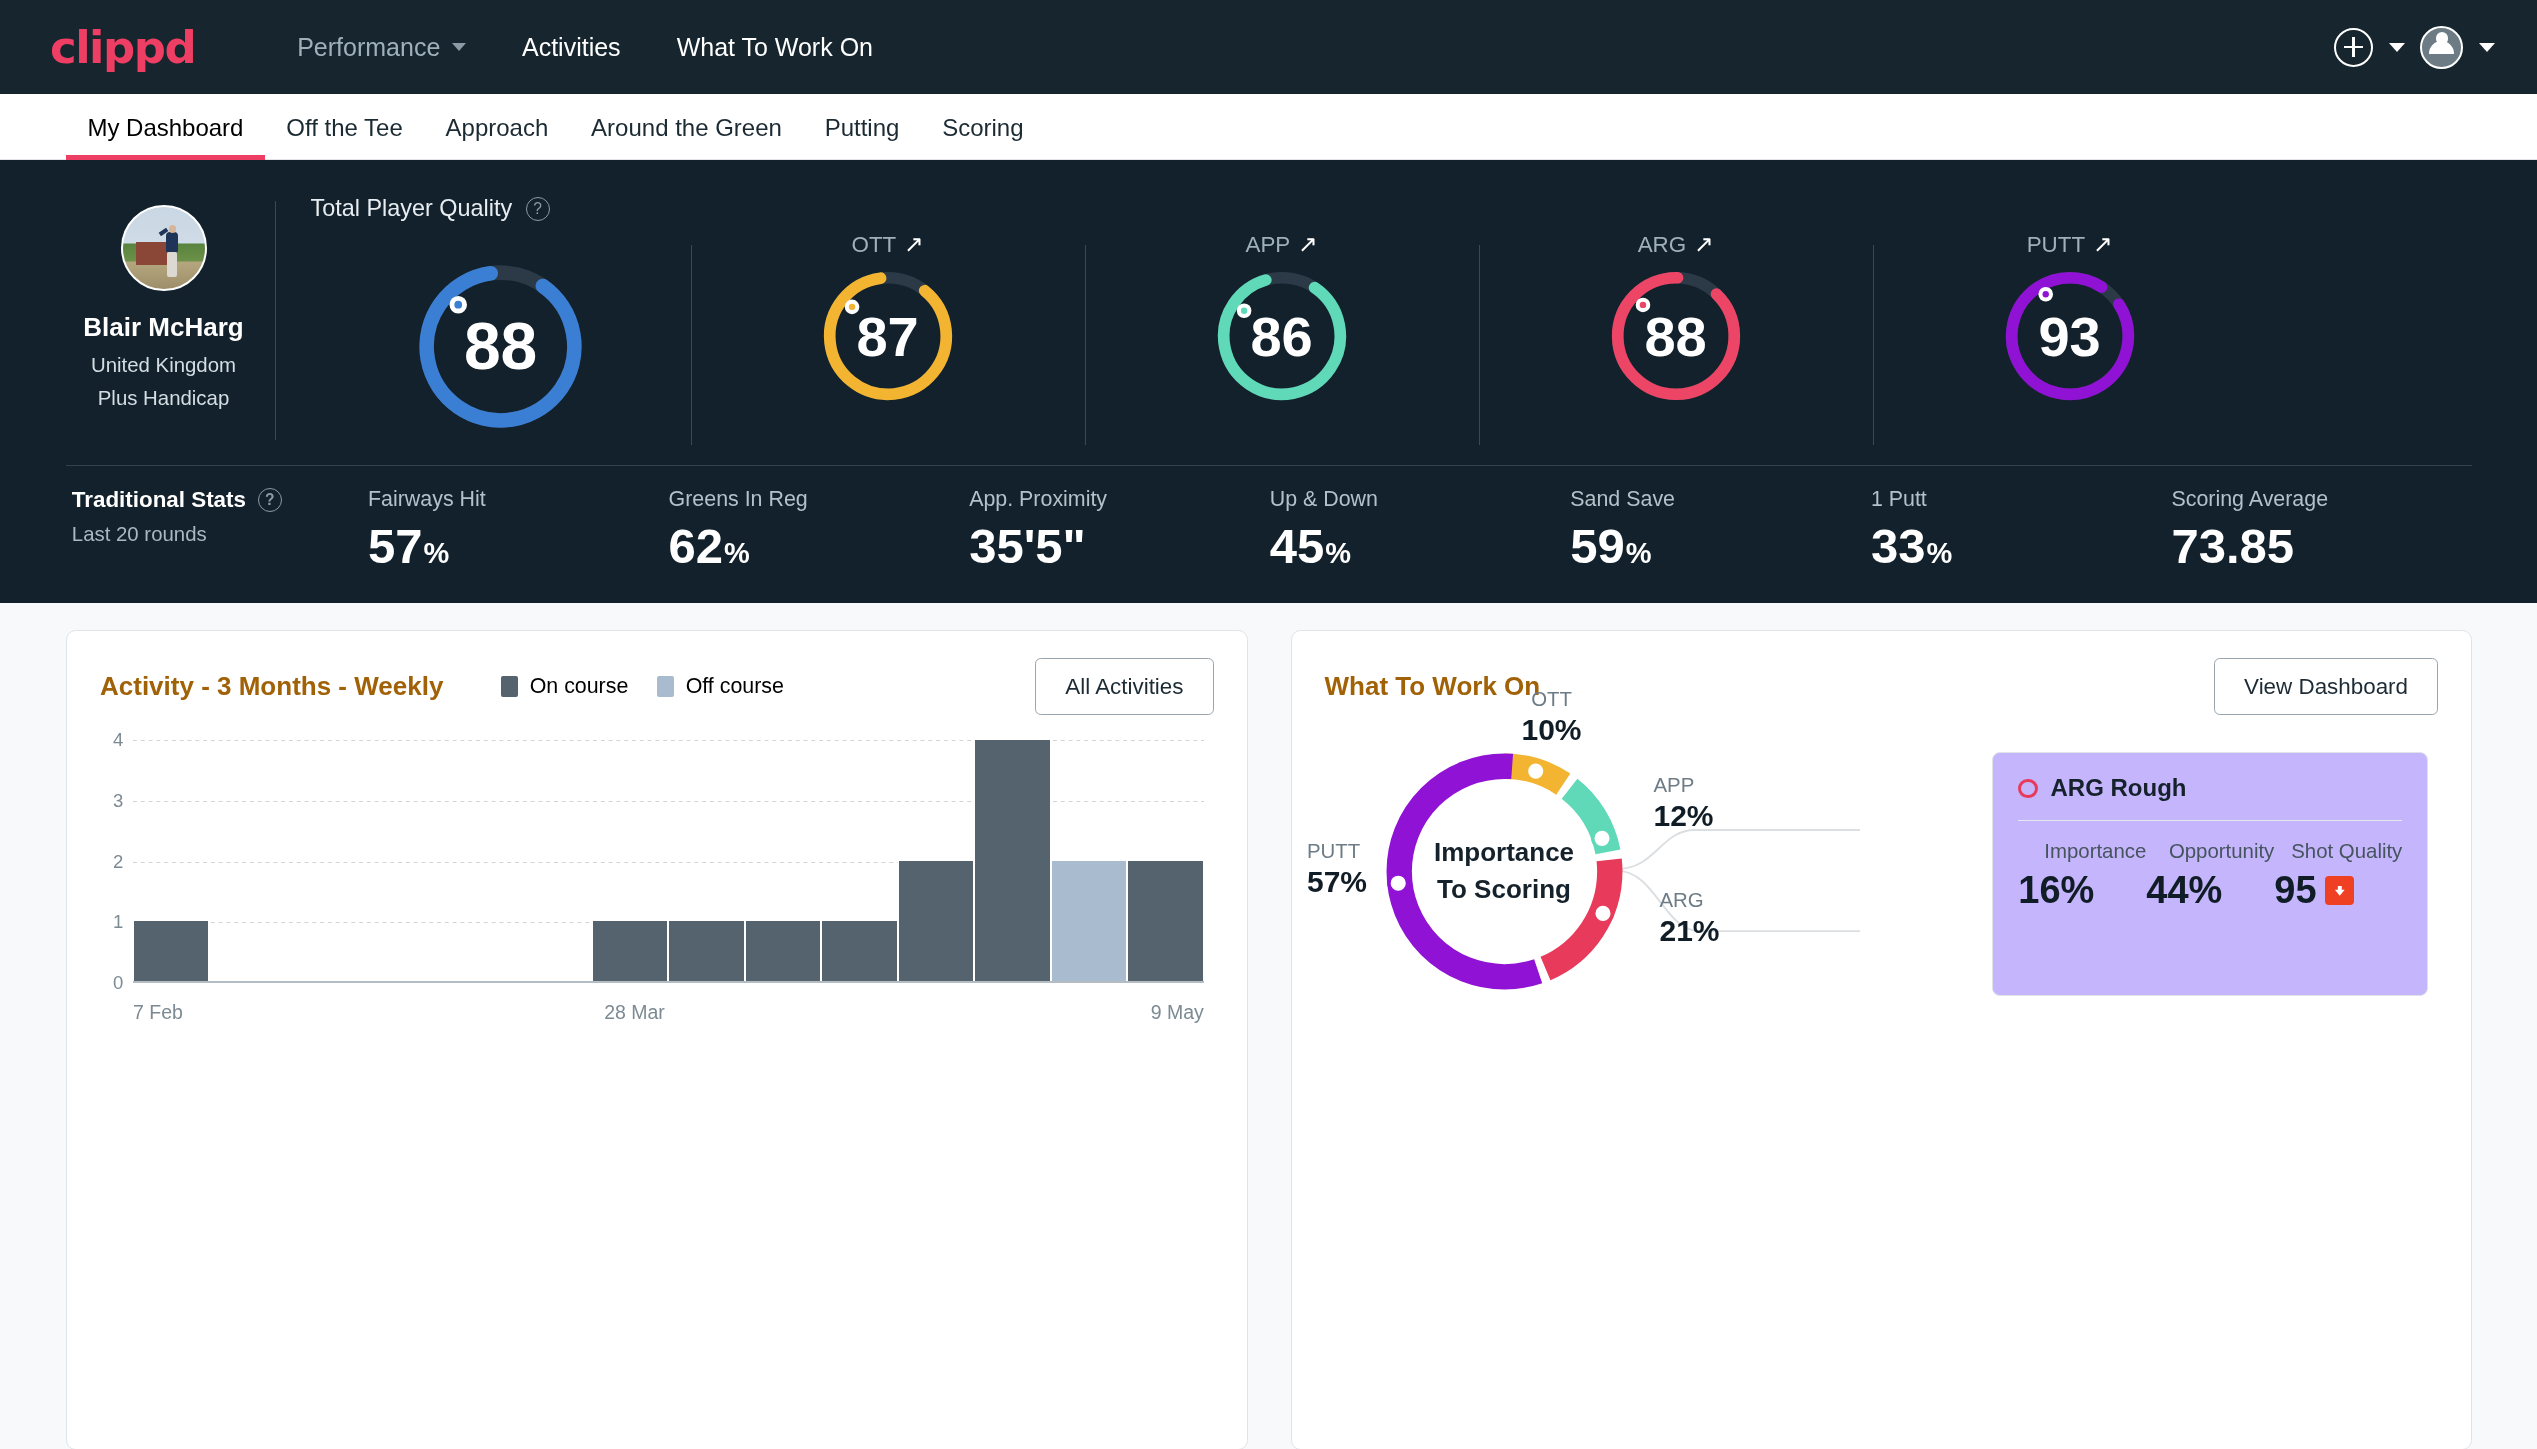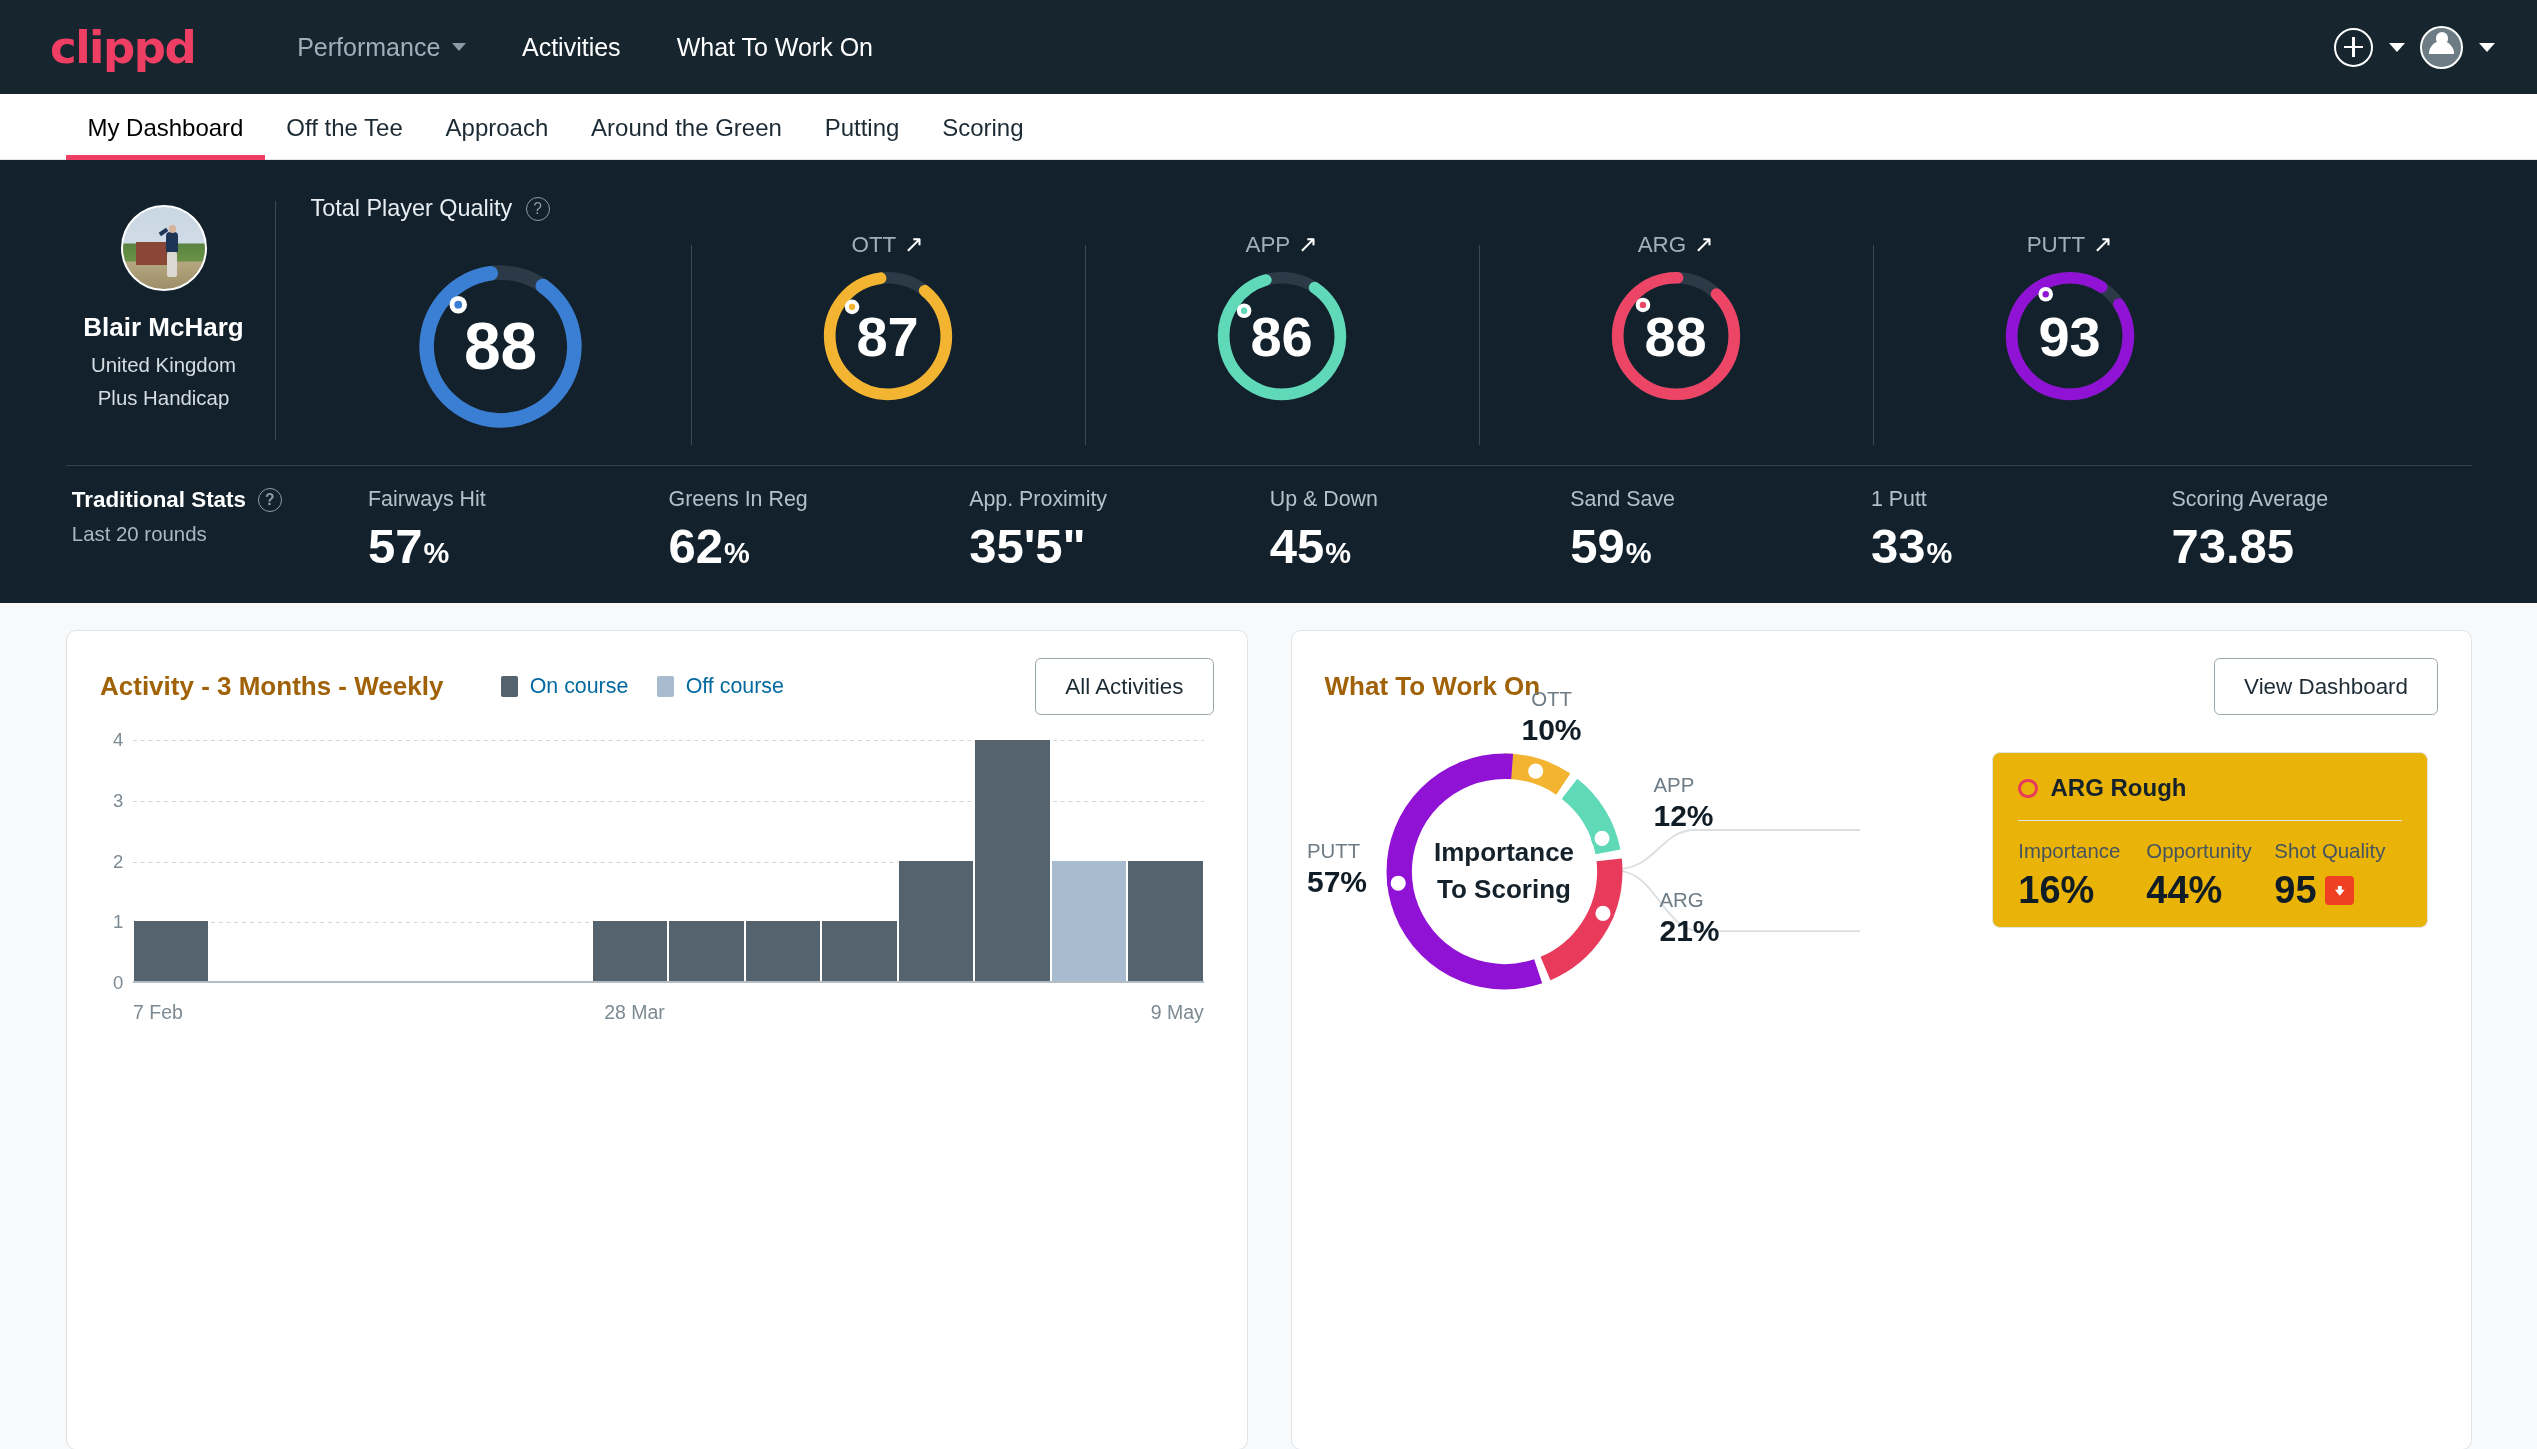--- a/index.html
+++ b/index.html
@@ -219,21 +219,21 @@
     border:1px solid #dfe4e8;
     border-radius:9.7px;
     flex:1;
     padding: 27px 33px 0 33px;
     position:relative;
     overflow:hidden;
   }
   .card-head { display:flex; align-items:center; }
   .card-title { font-size:26px; font-weight:700; color:#a16207; }
   .legend { display:flex; align-items:center; gap:29px; margin-left:58px; }
-  .legend-item { display:flex; align-items:center; gap:11.7px; font-size:21.4px; color:#0369a1;}
+  .legend-item { display:flex; align-items:center; gap:11.7px; font-size:21.4px; color:#000000;}
   .swatch { width:16.6px; height:20.4px; border-radius:1.9px; }
   .ghost-btn {
     margin-left:auto;
     border:1px solid #9aa6ae;
     border-radius:5.8px;
     background:#fff;
     font-size:22.4px;
     color:#1d2b35;
     padding: 14.6px 29px;
     cursor:pointer;
@@ -262,23 +262,23 @@
     position:absolute; inset:0; display:flex; flex-direction:column;
     align-items:center; justify-content:center;
     font-size:26px; font-weight:700; color:#15222b; line-height:1.42;
   }
   .dlabel { position:absolute; text-align:center; }
   .dlabel .k { font-size:20.4px; color:#6d7c86; margin-bottom:1.9px;}
   .dlabel .v { font-size:30px; font-weight:700; color:#111d26;}
 
   .detail-card {
     position:absolute; right:9.7px; top:27px;
-    width:436px; height:176px;
+    width:436px; height:244px;
     border:1px solid #dfe4e8; border-radius:7.8px;
-    background:#eab308; padding:21.4px 25px;
+    background:#c4b5fd; padding:21.4px 25px;text-align:right;
   }
   .dc-head { display:flex; align-items:center; gap:12.7px; }
   .ring-dot { width:19.5px; height:19.5px; border-radius:50%; border:3.9px solid #e83b5b;}
   .dc-title { font-size:24px; font-weight:700; color:#15222b;}
   .dc-hr { height:1px; background:#e3e7ea; margin:17.5px 0 19.5px 0;}
   .dc-stats { display:flex; }
   .dc-stat { flex:1; }
   .dc-stat .k { font-size:20.4px; color:#46545e;}
   .dc-stat .v { font-size:38px; font-weight:700; color:#111d26; margin-top:5.8px; display:flex; align-items:center; gap:8.8px;}
   .down-badge {

